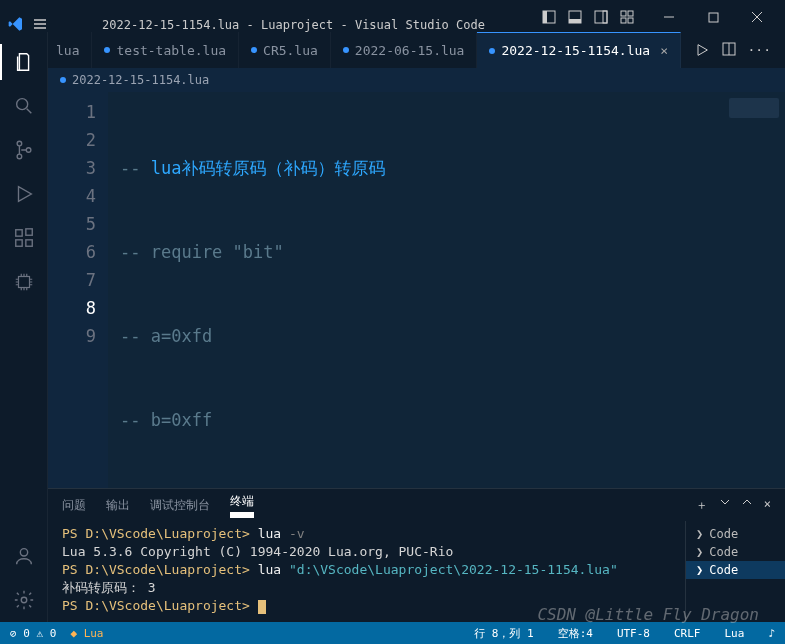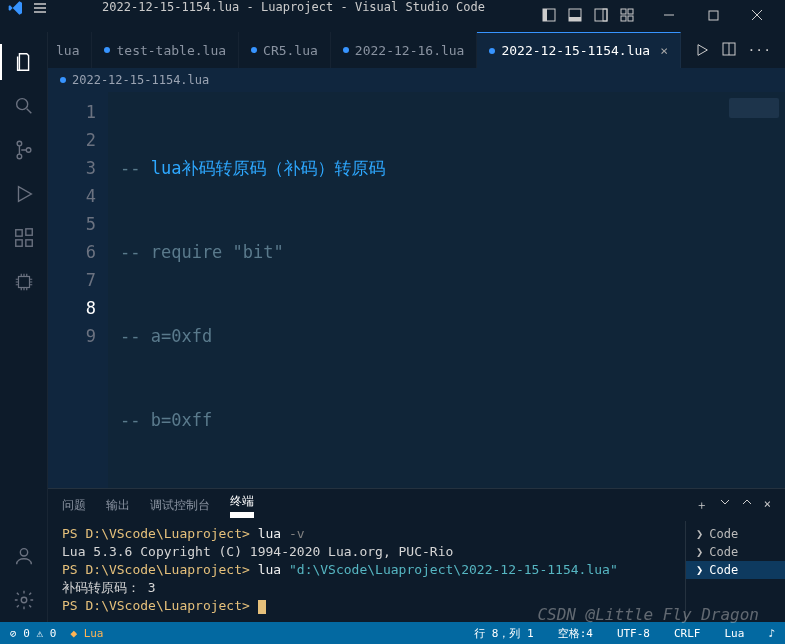--- a/index.html
+++ b/index.html
@@ -1,17 +1,17 @@
 <!DOCTYPE html>
 <html><head>
 <meta charset="utf-8">
 <style>
 * { margin:0; padding:0; box-sizing:border-box; font-family:"Segoe UI",Consolas,monospace; }
 body { width:785px; height:644px; background:#0d1b2a; color:#ccc; font-size:13px; overflow:hidden; position:relative; }
-.titlebar { height:32px; background:#0d1b2a; display:flex; align-items:flex-start; padding:0 8px; }
+.titlebar { height:32px; background:#0d1b2a; display:flex; align-items:flex-end; padding:0 8px; }
 .titlebar .left { display:flex; gap:8px; align-items:center; }
 .titlebar .center { flex:1; text-align:center; color:#ccc; font-size:12px; }
 .titlebar .right { display:flex; align-items:center; gap:4px; }
 .ticon { width:16px; height:16px; display:inline-flex; align-items:center; justify-content:center; color:#ccc; }
 .winbtn { width:40px; height:30px; display:flex; align-items:center; justify-content:center; color:#ccc; }
 .layout-icons { display:flex; gap:6px; margin-right:8px; }
 .layout-icons .ticon { width:20px; }
 .main { display:flex; height:calc(100% - 32px - 22px); }
 .activitybar { width:48px; background:#0d1b2a; display:flex; flex-direction:column; align-items:center; padding-top:8px; border-right:1px solid rgba(255,255,255,0.05); }
 .activitybar .aicon { width:48px; height:44px; display:flex; align-items:center; justify-content:center; color:#6b7280; font-size:20px; position:relative; }
@@ -183,21 +183,21 @@
       <div class="tab">
           <span class="dot"></span>
           <span>test-table.lua</span>
         </div>
       <div class="tab">
           <span class="dot"></span>
           <span>CR5.lua</span>
         </div>
       <div class="tab">
           <span class="dot"></span>
-          <span>2022-12-16.lua</span>
+          <span>2022-06-15.lua</span>
         </div>
       <div class="tab active">
           <span class="dot"></span>
           <span>2022-12-15-1154.lua</span>
           <span class="close">×</span>
         </div>
       <div class="actions">
         <span>
             <svg width="16" height="16" viewBox="0 0 24 24">
               <path fill="none" stroke="#ccc" stroke-width="1.5" d="M6 4v16l14-8z"></path>

